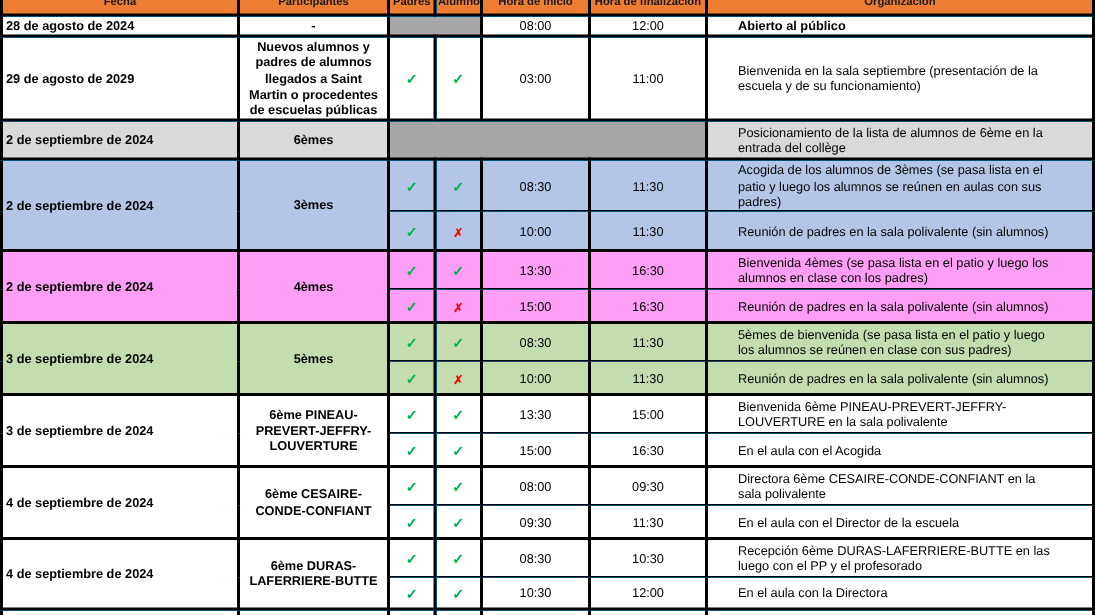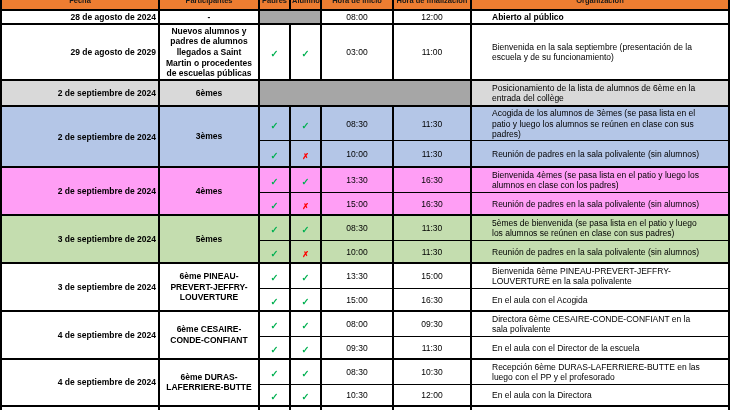--- a/index.html
+++ b/index.html
@@ -5,21 +5,21 @@
   html,body{margin:0;padding:0;background:#fff;}
   .sheet{width:730px;height:410px;overflow:hidden;position:relative;background:#0ea5e9;}
   .clip{margin-top:-11px;}
   table{border-collapse:collapse;table-layout:fixed;width:728px;font-family:"Liberation Sans",sans-serif;color:#000;}
   col.w-date{width:158px;} col.w-part{width:100px;} col.w-padres{width:31px;}
   col.w-alumnos{width:31px;} col.w-ini{width:72px;} col.w-fin{width:78px;} col.w-org{width:258px;}
   td,th{border:1px solid #000;overflow:hidden;vertical-align:middle;}
   td{border-left-width:2px;border-right-width:2px;}
   thead th{background:#ED7D31;height:16px;font-size:7.5px;font-weight:bold;color:#1a1a1a;border:2px solid #000;text-align:center;}
   tr.group-start td{border-top-width:2px;}
-  .c-date{font-weight:bold;font-size:8.5px;text-align:right;padding:0 2px;margin-left:47px;}
+  .c-date{font-weight:bold;font-size:8.5px;text-align:left;padding:0 2px;margin-left:47px;}
   .c-part{font-weight:bold;font-size:8.5px;text-align:center;padding:0 3px;line-height:1.25;}
   .c-time{font-size:8.5px;text-align:center;}
   .c-org{font-size:8.5px;text-align:left;padding:1px 20px;line-height:1.22;}
   .c-org.bold{font-weight:bold;}
   .red-italic{color:#FF0000;font-style:italic;font-weight:bold;}
   .c-mark{text-align:center;padding:0;}
   .check{color:#00B050;font-weight:bold;font-size:9.5px;}
   .xmark{color:#FF0000;font-weight:bold;font-size:8px;}
   tr.bg-white td{background:#FFFFFF;}
   tr.bg-lightgray td{background:#D9D9D9;}
@@ -78,21 +78,21 @@
             <td class="c-gray" colspan="4"></td>
             <td class="c-org ">Posicionamiento de la lista de alumnos de 6ème en la entrada del collège</td>
           </tr>
           <tr class="bg-blue group-start" style="height: 26px;">
             <td class="c-date " rowspan="2">2 de septiembre de 2024</td>
             <td class="c-part" rowspan="2">3èmes</td>
             <td class="c-mark"><span class="check">✓</span></td>
             <td class="c-mark"><span class="check">✓</span></td>
             <td class="c-time">08:30</td>
             <td class="c-time">11:30</td>
-            <td class="c-org ">Acogida de los alumnos de 3èmes (se pasa lista en el patio y luego los alumnos se reúnen en clase con sus padres)</td>
+            <td class="c-org ">Acogida de los alumnos de 3èmes (se pasa lista en el patio y luego los alumnos se reúnen en aulas con sus padres)</td>
           </tr>
           <tr class="bg-blue" style="height: 26px;">
             <td class="c-mark"><span class="check">✓</span></td>
             <td class="c-mark"><span class="xmark">✗</span></td>
             <td class="c-time">10:00</td>
             <td class="c-time">11:30</td>
             <td class="c-org ">Reunión de padres en la sala polivalente (sin alumnos)</td>
           </tr>
           <tr class="bg-pink group-start" style="height: 26px;">
             <td class="c-date " rowspan="2">2 de septiembre de 2024</td>

